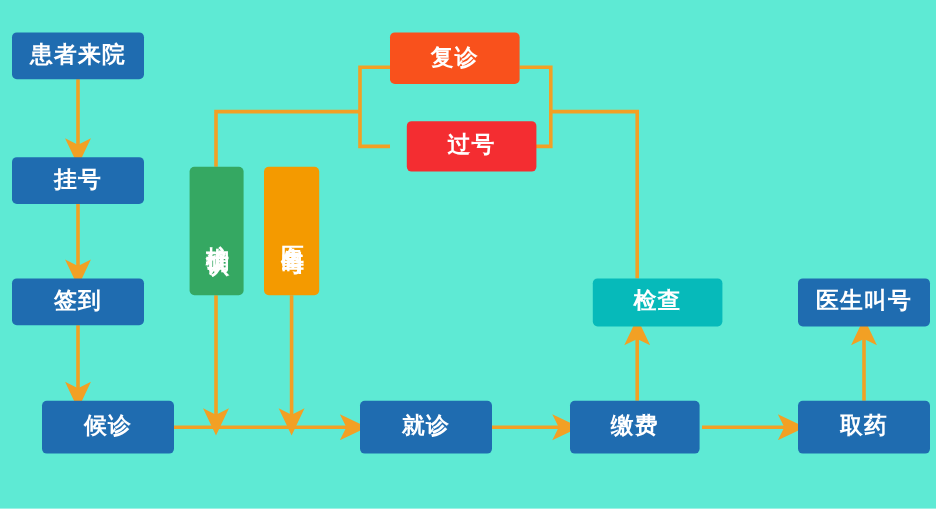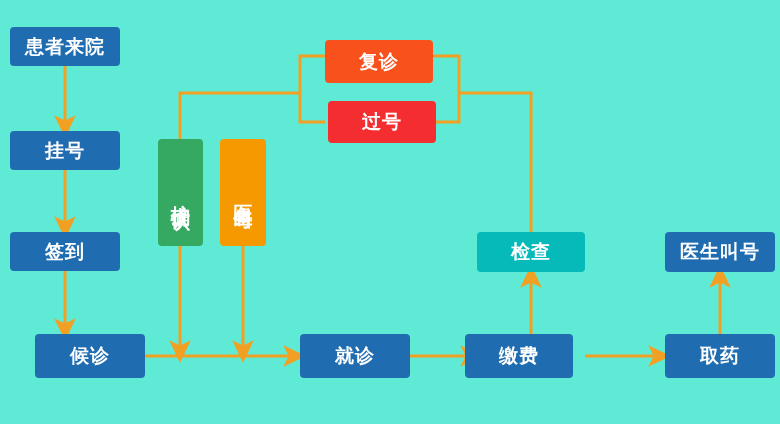--- a/index.html
+++ b/index.html
@@ -89,22 +89,22 @@
     </g>
   </svg>
 
   <div id="node-layer">
       <div class="node" style="left: 10px; top: 27px; width: 110px; height: 39px; background: rgb(31, 108, 176);">患者来院</div>
       <div class="node" style="left: 10px; top: 131px; width: 110px; height: 39px; background: rgb(31, 108, 176); text-align: right;">挂号</div>
       <div class="node" style="left: 10px; top: 232px; width: 110px; height: 39px; background: rgb(31, 108, 176);">签到</div>
       <div class="node" style="left: 10px; top: 334px; width: 110px; height: 44px; background: rgb(31, 108, 176); margin-left: 25px;">候诊</div>
       <div class="node vertical" style="left: 158px; top: 139px; width: 45px; height: 107px; background: rgb(53, 168, 98);">护士确认</div>
       <div class="node vertical" style="left: 220px; top: 139px; width: 46px; height: 107px; background: rgb(244, 154, 0);">医生叫号</div>
-      <div class="node" style="left: 325px; top: 40px; width: 108px; height: 43px; background: rgb(249, 81, 28);">复诊</div>
-      <div class="node" style="left: 328px; top: 101px; width: 108px; height: 42px; background: rgb(244, 45, 49);">过号</div>
+      <div class="node" style="left: 325px; top: 27px; width: 108px; height: 43px; background: rgb(249, 81, 28);">复诊</div>
+      <div class="node" style="left: 339px; top: 101px; width: 108px; height: 42px; background: rgb(244, 45, 49);">过号</div>
       <div class="node" style="left: 300px; top: 334px; width: 110px; height: 44px; background: rgb(31, 108, 176);">就诊</div>
-      <div class="node" style="left: 465px; top: 334px; width: 108px; height: 44px; background: rgb(31, 108, 176);">缴费</div>
-      <div class="node" style="left: 477px; top: 232px; width: 108px; height: 40px; background: rgb(6, 186, 186);">检查</div>
+      <div class="node" style="left: 475px; top: 334px; width: 108px; height: 44px; background: rgb(31, 108, 176);">缴费</div>
+      <div class="node" style="left: 494px; top: 232px; width: 108px; height: 40px; background: rgb(6, 186, 186);">检查</div>
       <div class="node" style="left: 665px; top: 334px; width: 110px; height: 44px; background: rgb(31, 108, 176); font-family: Liberation Serif, serif;">取药</div>
       <div class="node" style="left: 665px; top: 232px; width: 110px; height: 40px; background: rgb(31, 108, 176);">医生叫号</div>
     </div>
 
 </div>
 
 </body></html>

